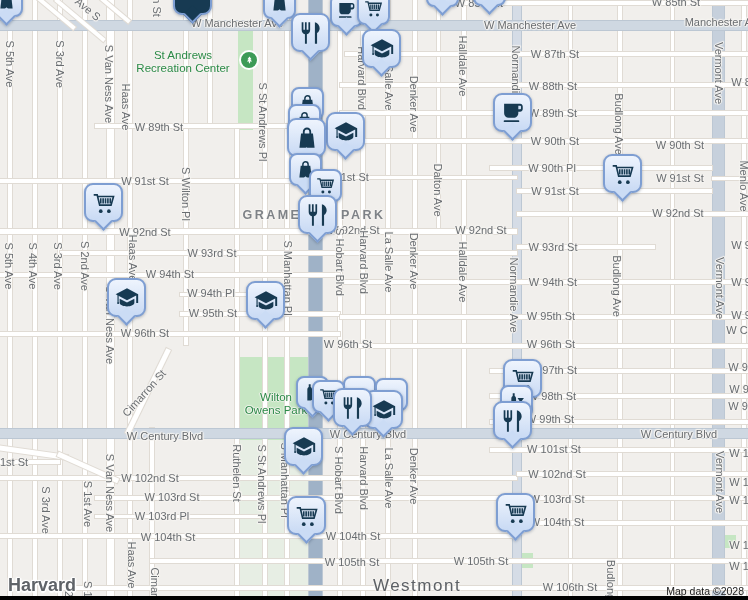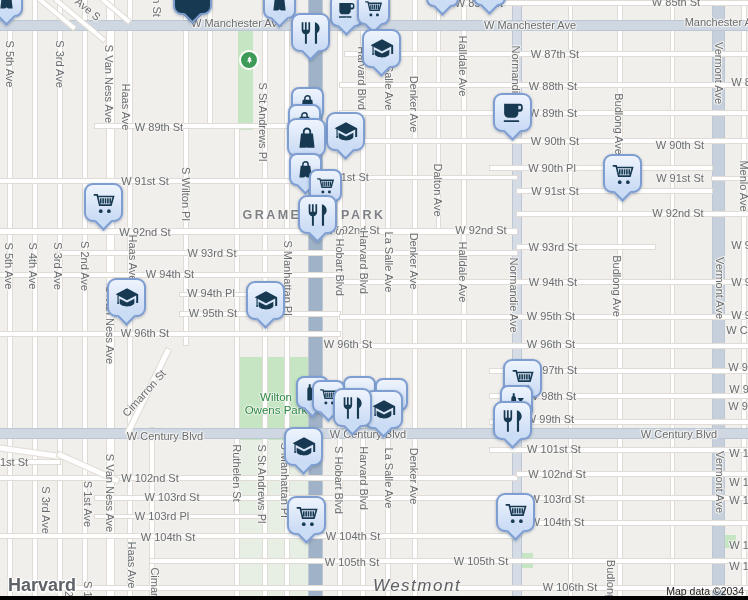--- a/index.html
+++ b/index.html
@@ -231,22 +231,26 @@
       <span class="slabel" style="left: 132px; top: 565px; transform: translate(-50%, -50%) rotate(90deg); color: rgb(105, 109, 113);">Haas Ave</span>
       <span class="slabel" style="left: 237px; top: 473px; transform: translate(-50%, -50%) rotate(90deg); color: rgb(105, 109, 113);">Ruthelen St</span>
       <span class="slabel" style="left: 720px; top: 482px; transform: translate(-50%, -50%) rotate(90deg); color: rgb(105, 109, 113);">Vermont Ave</span>
       <span class="slabel" style="left: 611px; top: 580px; transform: translate(-50%, -50%) rotate(90deg); color: rgb(105, 109, 113);">Budlong</span>
       <span class="slabel" style="left: 155px; top: 590px; transform: translate(-50%, -50%) rotate(90deg); color: rgb(105, 109, 113);">Cimarron</span>
       <span class="slabel" style="left: 69px; top: 592px; transform: translate(-50%, -50%) rotate(90deg); color: rgb(105, 109, 113);">S 2n</span>
       <span class="slabel" style="left: 88px; top: 592px; transform: translate(-50%, -50%) rotate(90deg); color: rgb(105, 109, 113);">S 1s</span>
       <div class="alabel hood" style="left: 314px; top: 215px; transform: translate(-50%, -50%);">
         <div>GRAMERCY PARK</div>
       </div>
-      <div class="alabel city" style="left: 417px; top: 586px; transform: translate(-50%, -50%); font-style: italic;">
+      <div class="alabel city" style="left: 417px; top: 586px; transform: translate(-50%, -50%);">
         <div>Westmont</div>
+      </div>
+      <div class="alabel parklbl" style="left: 183px; top: 62px; transform: translate(-50%, -50%); color: rgb(43, 138, 71);">
+        <div>St Andrews</div>
+        <div>Recreation Center</div>
       </div>
       <div class="alabel parklbl" style="left: 276px; top: 404px; transform: translate(-50%, -50%); color: rgb(43, 138, 71);">
         <div>Wilton</div>
         <div>Owens Park</div>
       </div>
     </div>
   <div class="layer" id="markers">
       <div class="mk" style="left: -10px; top: -16px; z-index: 10;">
         <div class="b">
           <svg viewBox="0 0 24 24" fill="currentColor">
@@ -556,15 +560,15 @@
               <path d="M9 7.5v5M11.2 7.5v5M13.4 7.5v5M15.6 7.5v5M17.8 7.5v5"></path>
             </g>
             <circle cx="9" cy="19.5" r="1.7" fill="currentColor"></circle>
             <circle cx="16.5" cy="19.5" r="1.7" fill="currentColor"></circle>
           </svg>
         </div>
         <div class="t"></div>
       </div>
     </div>
   <div id="google-logo">Harvard</div>
-  <div id="map-attrib">Map data ©2034</div>
+  <div id="map-attrib">Map data ©2028</div>
   <div id="bottom-bar"></div>
 </div>
 
 </body></html>

